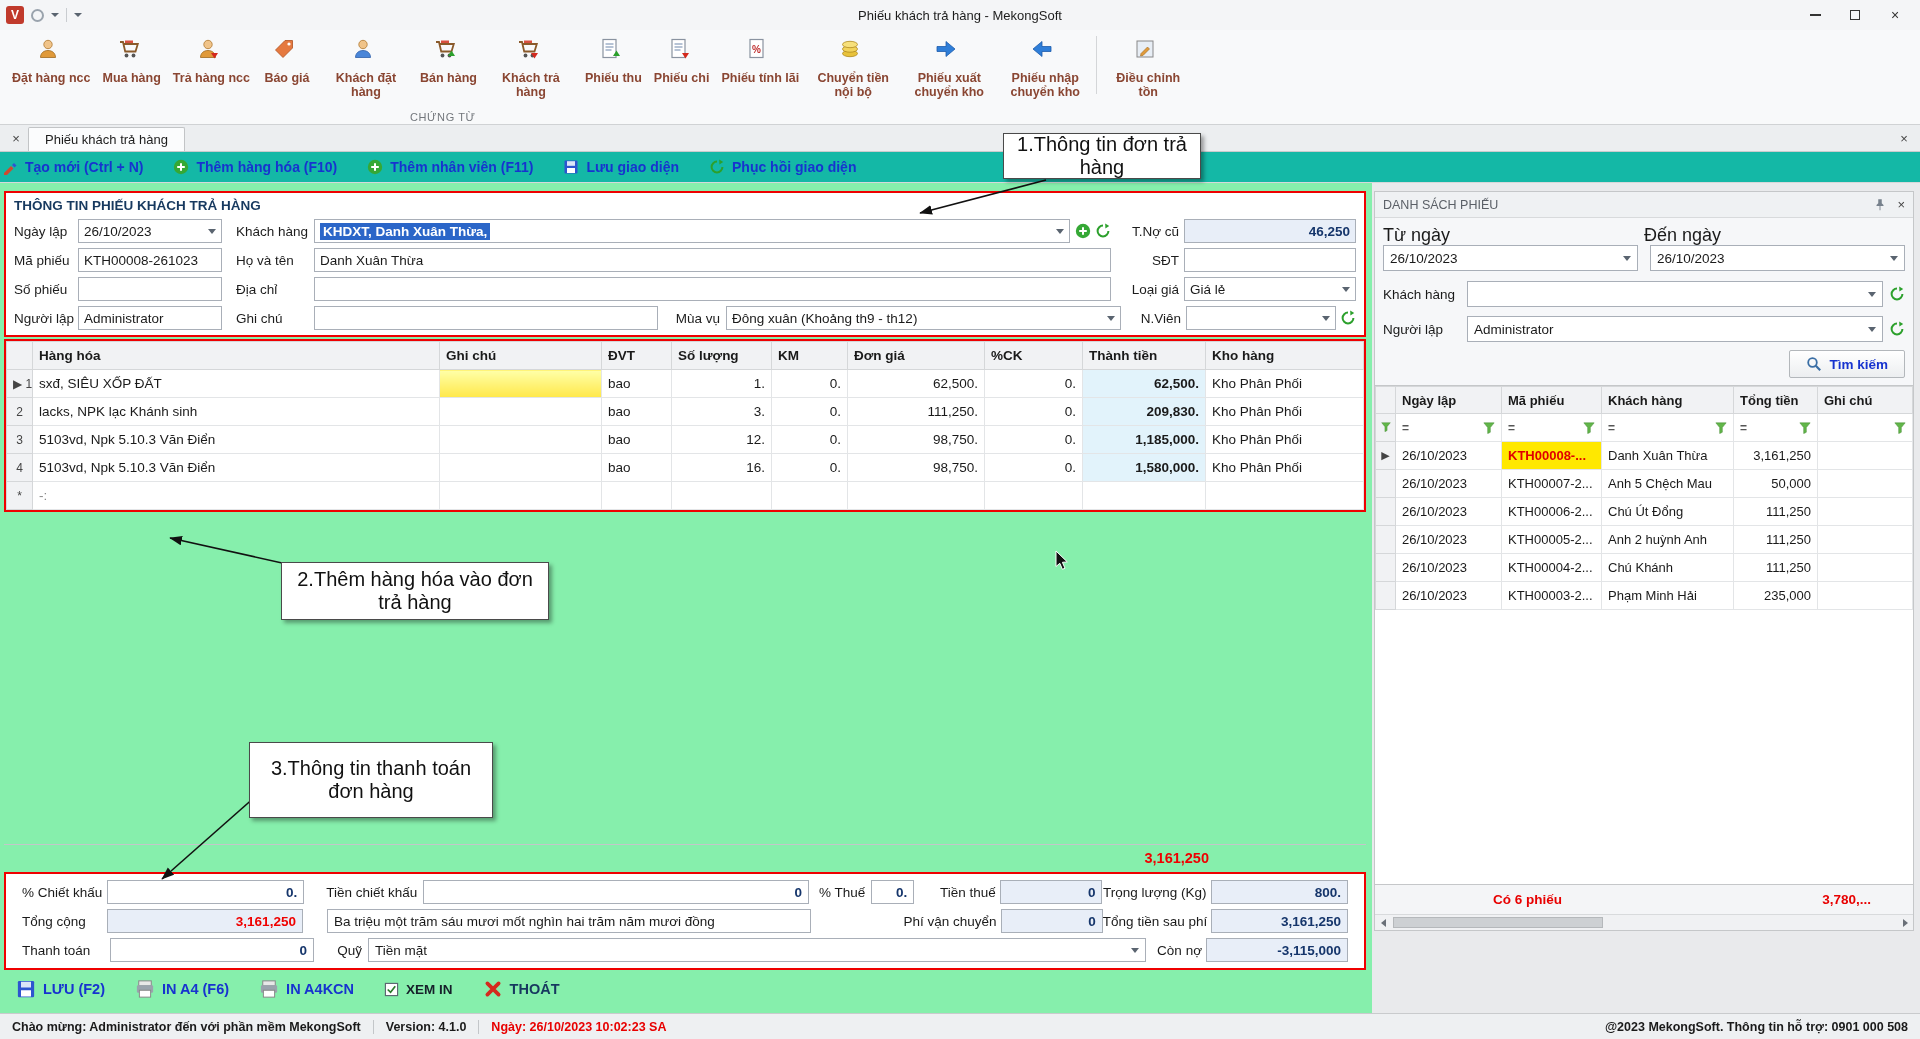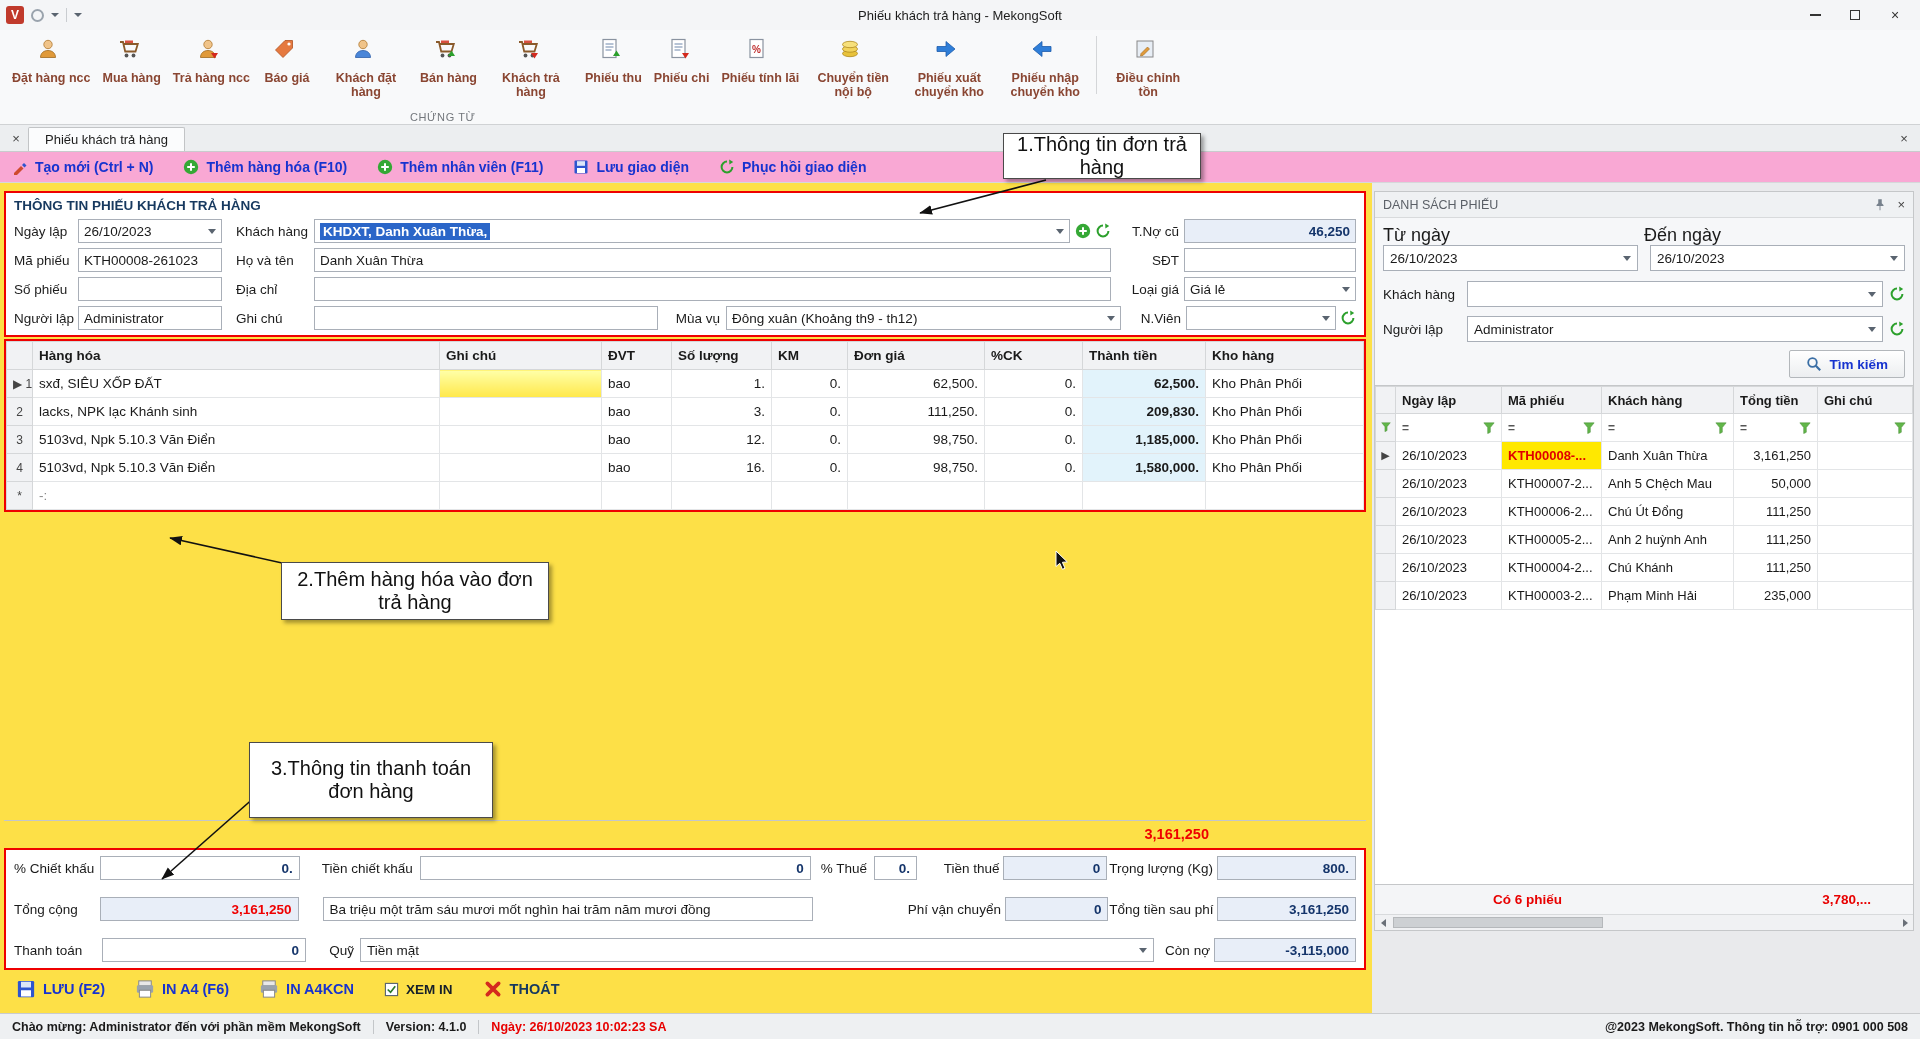--- a/index.html
+++ b/index.html
@@ -34,27 +34,27 @@
   .ric{width:30px;height:30px}
   .rsep{width:1px;align-self:stretch;background:#d4d6d8;margin:2px 3px 14px}
   .rgroup-label{position:absolute;bottom:1px;left:410px;font-size:11px;color:#73777c;letter-spacing:.6px}
 
   
   .doctabs{height:27px;background:#eceef0;border-bottom:1px solid #c9cbcd;display:flex;align-items:flex-end;padding:0 6px;flex:0 0 auto}
   .dt-x{width:20px;height:22px;display:flex;align-items:center;justify-content:center;color:#444;font-size:13px;margin-bottom:2px}
   .dtab{height:24px;background:#fbfcfd;border:1px solid #c2c4c6;border-bottom:none;padding:0 16px;display:flex;align-items:center;font-size:13px;color:#1d1d1d;border-radius:2px 2px 0 0;margin-left:2px}
 
   
-  .actionbar{height:31px;background:#f9a8d4;border-bottom:1px solid #d6d8da;display:flex;align-items:center;padding:0 12px;gap:30px;flex:0 0 auto}
+  .actionbar{height:31px;background:#14b8a6;border-bottom:1px solid #d6d8da;display:flex;align-items:center;padding:0 2px;gap:30px;flex:0 0 auto}
   .act{display:flex;align-items:center;gap:7px;font-size:14px;font-weight:bold;color:#1733cf}
   .sic{width:16px;height:16px;flex:0 0 auto}
 
   
   .content{flex:1;display:flex;min-height:0}
-  .main-left{flex:1;display:flex;flex-direction:column;padding:8px 6px 14px 4px;min-width:0;background:#fde047}
+  .main-left{flex:1;display:flex;flex-direction:column;padding:8px 6px 14px 4px;min-width:0;background:#86efac}
   .redbox{border:2px solid #ef0000;background:#fff}
 
   
   .form-box{height:146px;padding:2px 8px 4px;flex:0 0 auto}
   .form-title{font-size:13.5px;font-weight:bold;color:#17395f;padding:3px 0 5px}
   .frow{display:flex;align-items:center;height:26px;margin-bottom:3px}
   .flabel{font-size:13.5px;color:#1d1d1d;white-space:nowrap}
   .finput{height:24px;border:1px solid #a9afb8;background:#fff;display:flex;align-items:center;padding:0 5px;font-size:13.5px;overflow:hidden;white-space:nowrap}
   .fro{background:#e8eef8;font-weight:bold;color:#15356b;justify-content:flex-end}
   .dd-caret{margin-left:auto;width:0;height:0;border-left:4px solid transparent;border-right:4px solid transparent;border-top:5px solid #5a6470;flex:0 0 auto}
@@ -69,21 +69,21 @@
   .num{text-align:right}
   .money{text-align:right;font-weight:bold;background:#e2f3fb}
   .note-sel{background:linear-gradient(#ffffa8,#ffe84a)}
   .newrow td{color:#8a8a8a}
 
   .flex-spacer{flex:1}
   .grid-total-row{height:26px;border-top:1px solid #c3c6c9;display:flex;align-items:center;flex:0 0 auto}
   .grid-total{width:1205px;text-align:right;color:#ef0000;font-weight:bold;font-size:14.5px}
 
   
-  .pay-box{padding:5px 8px;display:flex;flex-direction:column;gap:15px;margin-top:2px;flex:0 0 auto}
+  .pay-box{padding:5px 16px;display:flex;flex-direction:column;gap:3px;margin-top:2px;flex:0 0 auto}
   .prow{display:flex;align-items:center;height:26px}
   .plabel{font-size:13.5px;white-space:nowrap}
   .pinput{height:24px;border:1px solid #a9afb8;background:#fff;font-size:13.5px;display:flex;align-items:center;padding:0 6px;overflow:hidden;white-space:nowrap}
   .pnum{justify-content:flex-end;font-weight:bold;color:#15356b}
   .pro{background:#e8eef8}
   .pred{color:#ef0000}
   .tr-label{text-align:right;justify-content:flex-end;display:flex}
 
   
   .fbtns{display:flex;align-items:center;gap:30px;padding:9px 12px 0;flex:0 0 auto}

